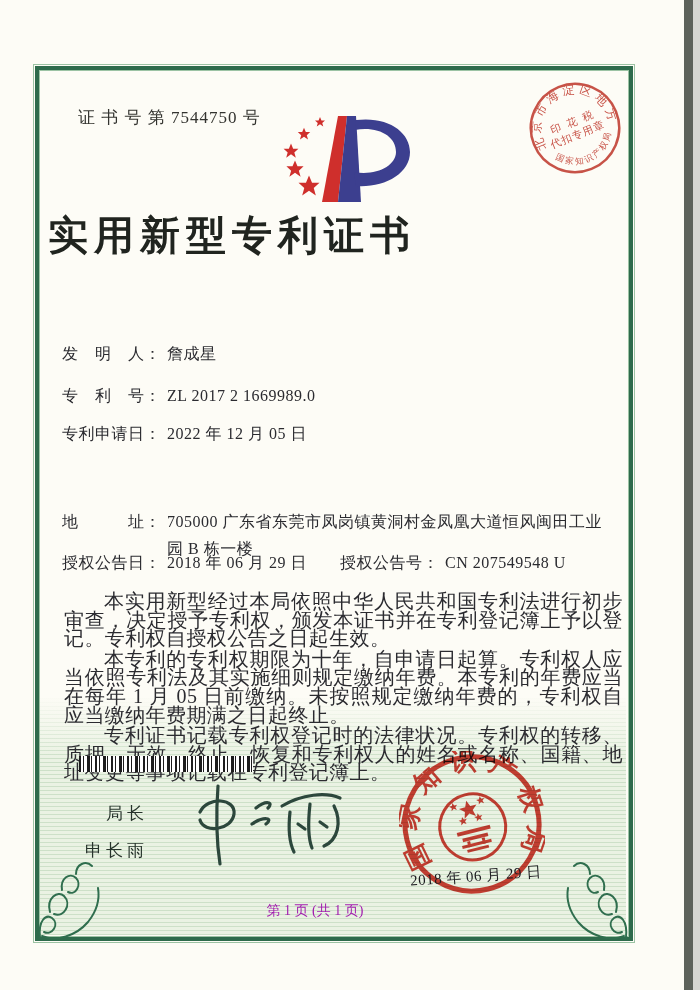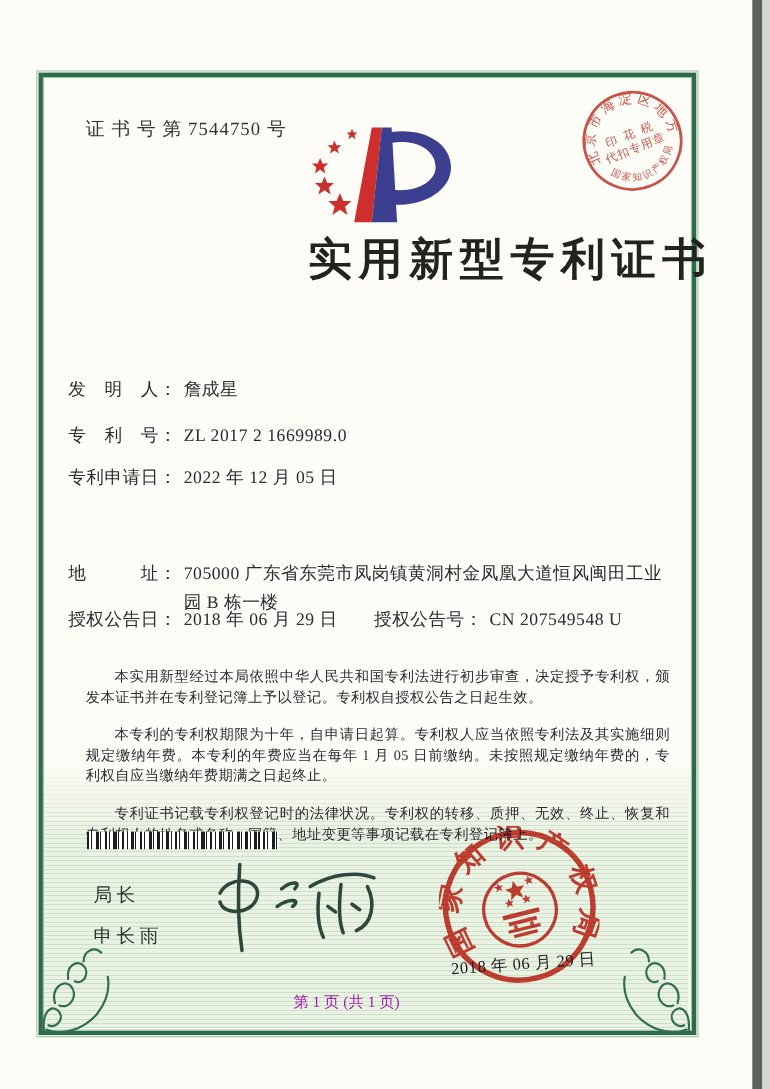--- a/index.html
+++ b/index.html
@@ -16,37 +16,37 @@
       linear-gradient(180deg,rgba(253,252,246,.95) 0px,rgba(253,252,246,0) 60px),
       repeating-linear-gradient(180deg,#cde0c8 0 1px,#eaf2e3 1px 4px);}
 
   
   #frame-outer{left:33px;top:64px;width:600px;height:877px;border:1px solid #9cc3a4;z-index:2;}
   #frame-mid{position:absolute;inset:1px;border:4px solid #2e6b4c;}
   #frame-inner{position:absolute;inset:0;border:1px solid #9cc3a4;}
 
   .txt{z-index:3;}
   #cert-no{left:62px;top:106px;font-size:17px;letter-spacing:1px;color:#33332f;margin-left:16px;}
-  #title{left:48px;top:208px;width:600px;text-align:right;font-size:40px;font-weight:bold;
+  #title{left:48px;top:208px;width:600px;text-align:left;font-size:40px;font-weight:bold;
          letter-spacing:6px;color:#20241f;}
 
   .f-row{left:62px;font-size:16px;letter-spacing:.5px;color:#2b2b30;}
   .f-label{display:inline-block;}
   .f-value{padding-left:6px;}
   .f-value-block{display:inline-block;width:445px;vertical-align:top;line-height:27px;}
 
   #paragraphs{left:62px;top:590px;width:563px;}
-  #paragraphs p{margin:16px;text-indent:2em;font-size:13px;line-height:18.6px;
+  #paragraphs p{margin:2px;text-indent:2em;font-size:20px;line-height:18.6px;
                 text-align:justify;letter-spacing:.4px;color:#2b2b30;}
 
   #barcode{left:79px;top:756px;width:174px;height:16px;z-index:3;
     background:repeating-linear-gradient(90deg,#1c1c1c 0 2px,#fff 2px 4px,#1c1c1c 4px 5px,
       #fff 5px 8px,#1c1c1c 8px 11px,#fff 11px 12px,#1c1c1c 12px 13px,#fff 13px 16px);}
 
-  #signer{left:85px;top:802px;font-size:17px;letter-spacing:4px;color:#26332b;z-index:3;}
+  #signer{left:85px;top:802px;font-size:17px;letter-spacing:4px;color:#26332b;z-index:3;text-align:right;}
   #signer div{margin-bottom:14px;}
 
   #seal-date{left:410px;top:866px;width:160px;font-size:15px;letter-spacing:.5px;
              color:#1c1c20;transform:rotate(-4deg);z-index:5;}
   #footer-page{left:15px;top:902px;width:600px;text-align:center;font-size:14px;
                color:#a21caf;z-index:3;}
 
   svg{display:block;}
   .stamp{mix-blend-mode:multiply;opacity:.92;}
 </style>

